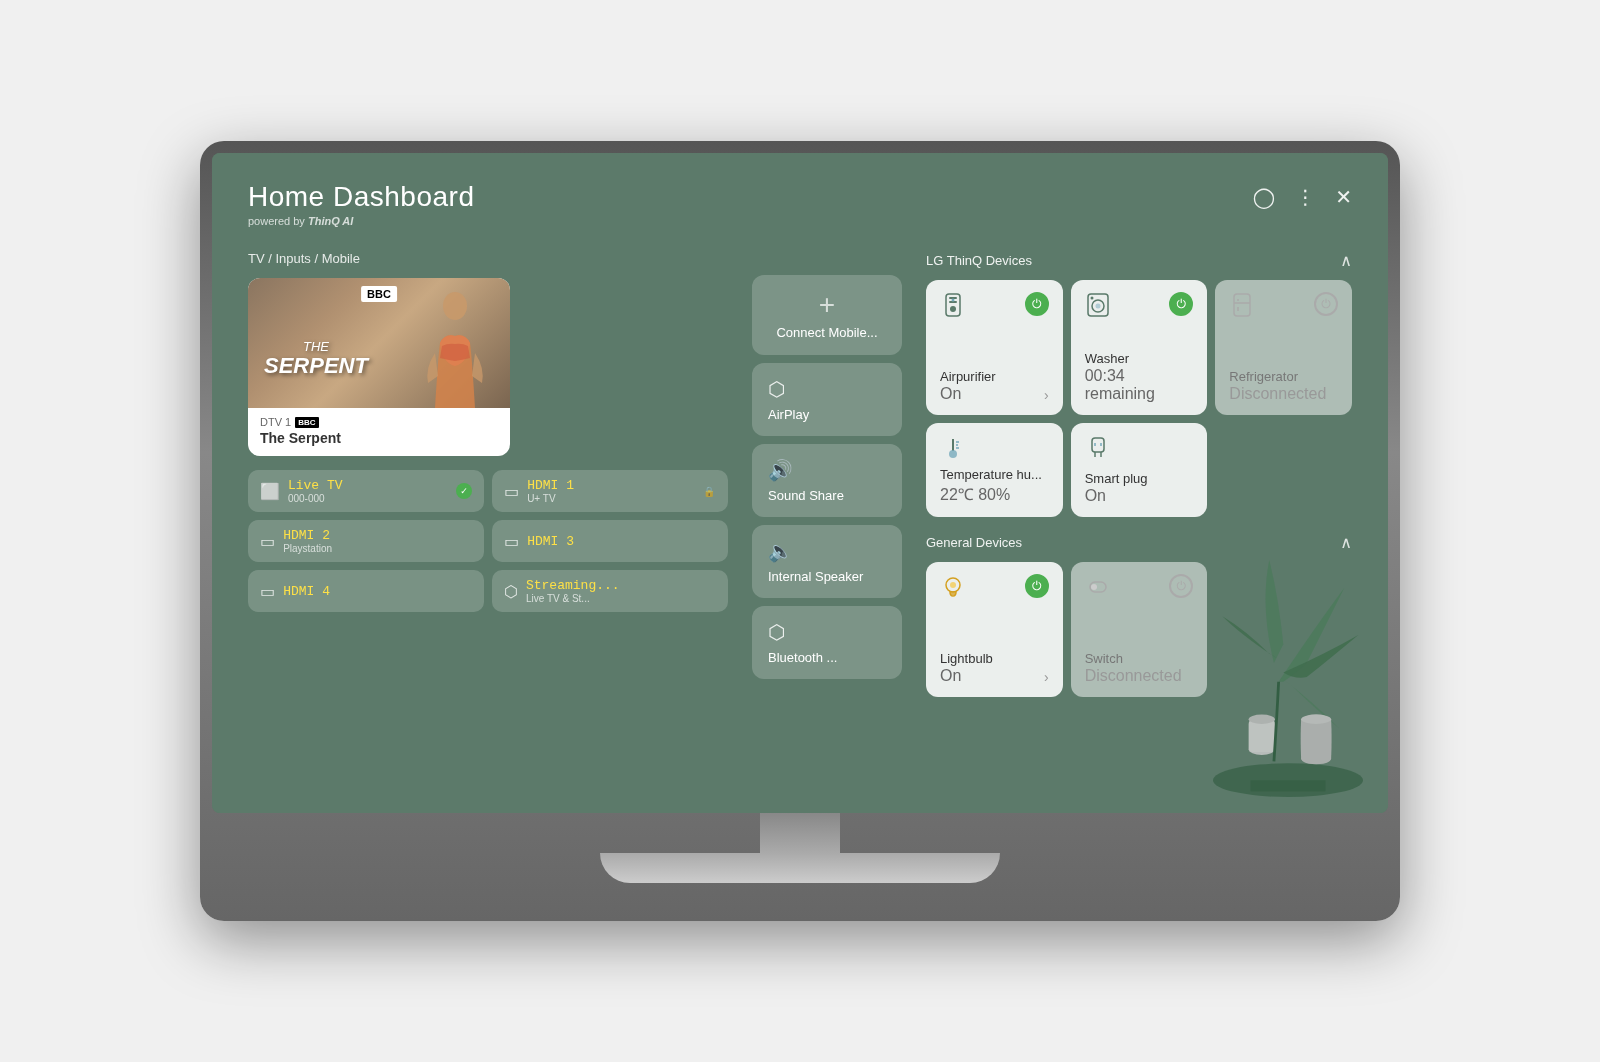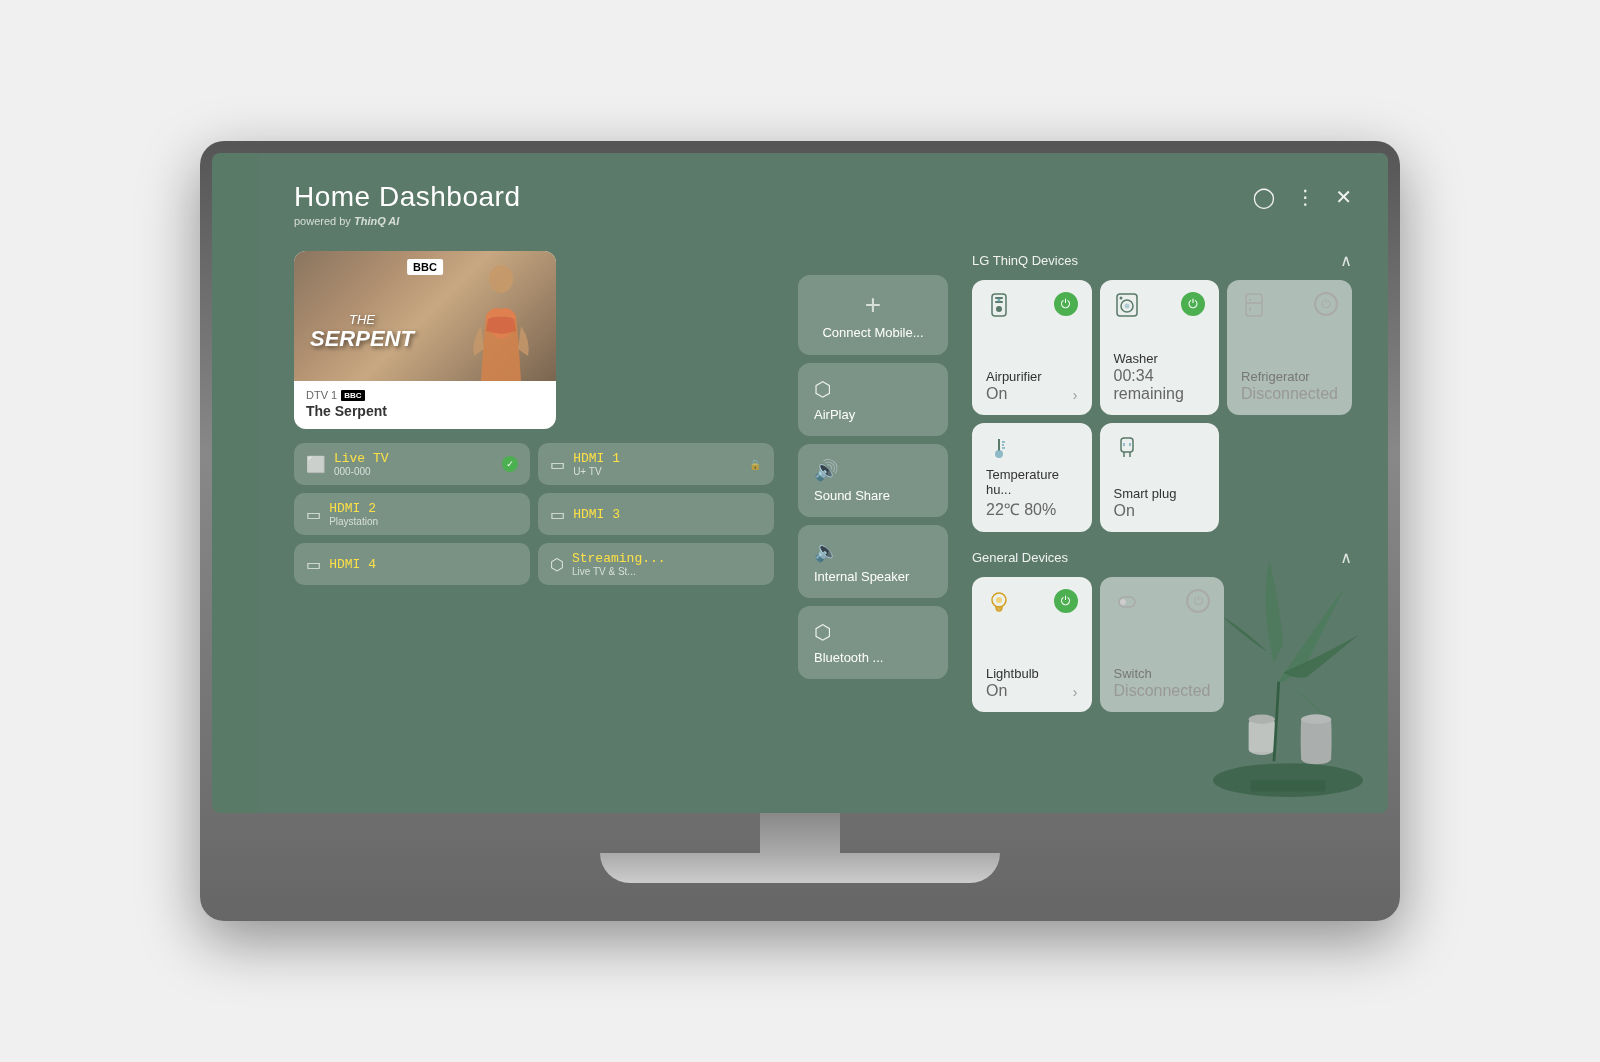--- a/index.html
+++ b/index.html
@@ -22,21 +22,20 @@
       padding: 12px 12px 0 12px;
       box-shadow: 0 20px 60px rgba(0,0,0,0.4);
     }
     .tv-screen {
       width: 100%;
       height: 660px;
       background: #5a7a68;
       border-radius: 8px;
       overflow: hidden;
       position: relative;
-      padding-left: 46px;
     }
     .tv-stand-neck {
       width: 80px;
       height: 40px;
       background: linear-gradient(180deg, #888 0%, #aaa 100%);
       margin: 0 auto;
     }
     .tv-stand-base {
       width: 400px;
       height: 30px;
@@ -432,20 +431,21 @@
         <div class="header-icons">
           <div class="header-icon-btn">◯</div>
           <div class="header-icon-btn">⋮</div>
           <div class="header-icon-btn">✕</div>
         </div>
       </div>
 
       <div class="main-layout">
 
         <div class="left-panel">
+          <div class="section-label">TV / Inputs / Mobile</div>
 
           <div class="tv-preview-card">
             <div class="tv-preview-image">
               <div class="bbc-logo">BBC</div>
 
               <svg style="position:absolute;right:20px;bottom:0;width:70px;height:120px;" viewBox="0 0 70 120">
                 <ellipse cx="35" cy="18" rx="12" ry="14" fill="#c8996a" opacity="0.9"></ellipse>
                 <path d="M15 120 Q18 70 20 55 Q25 45 35 48 Q45 45 50 55 Q52 70 55 120 Z" fill="#d4824a" opacity="0.85"></path>
                 <path d="M15 65 Q5 80 8 95 L18 88 Z" fill="#c8996a" opacity="0.8"></path>
                 <path d="M55 65 Q65 80 62 95 L52 88 Z" fill="#c8996a" opacity="0.8"></path>

